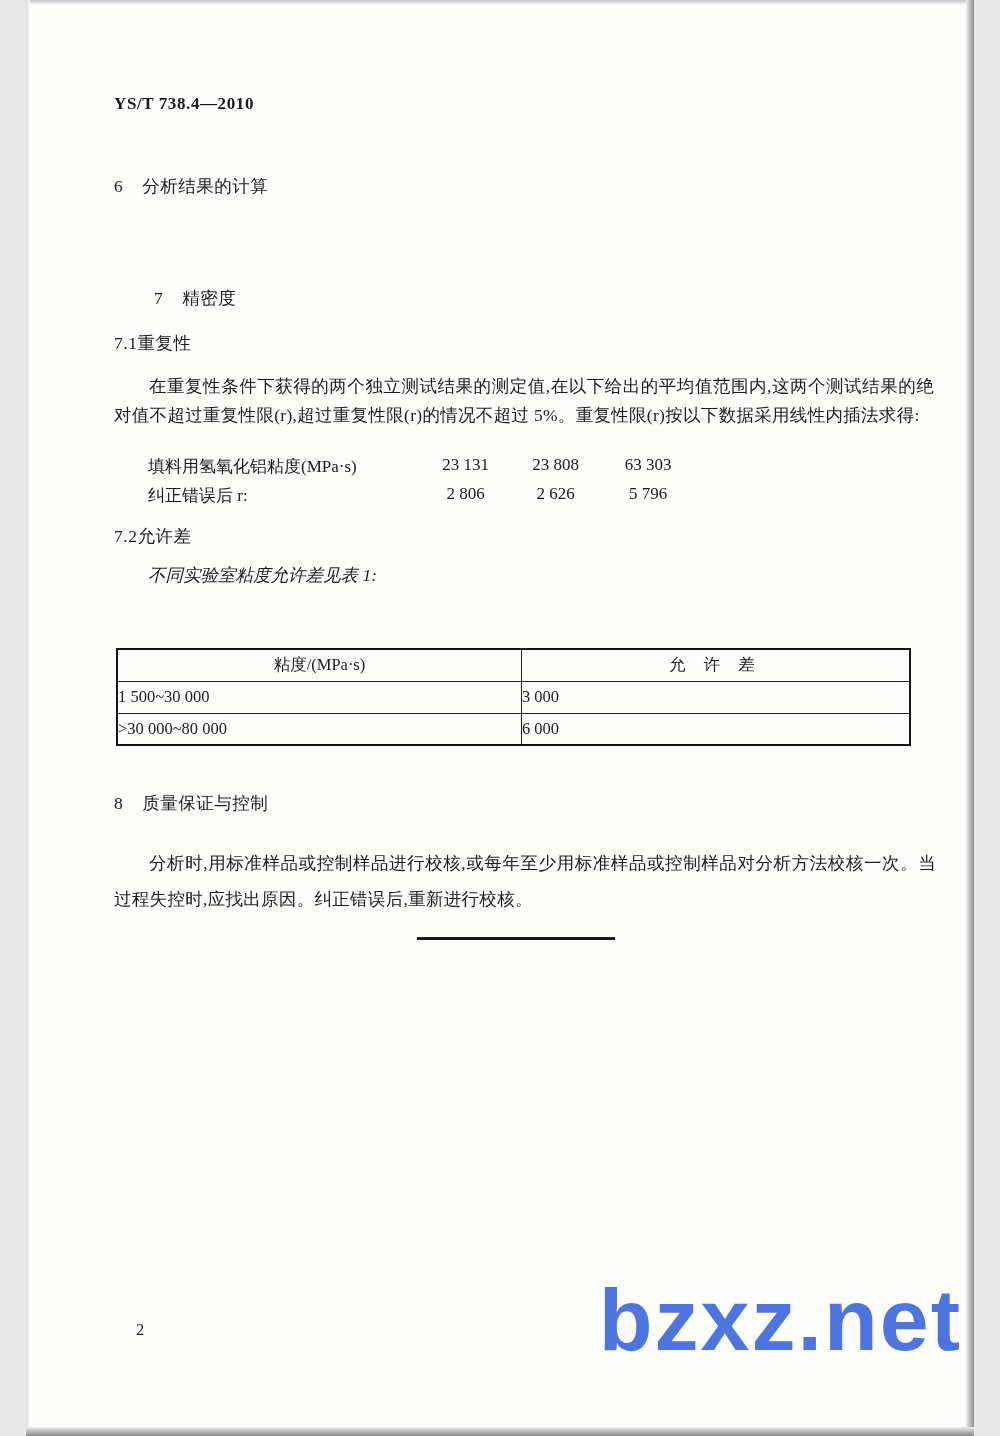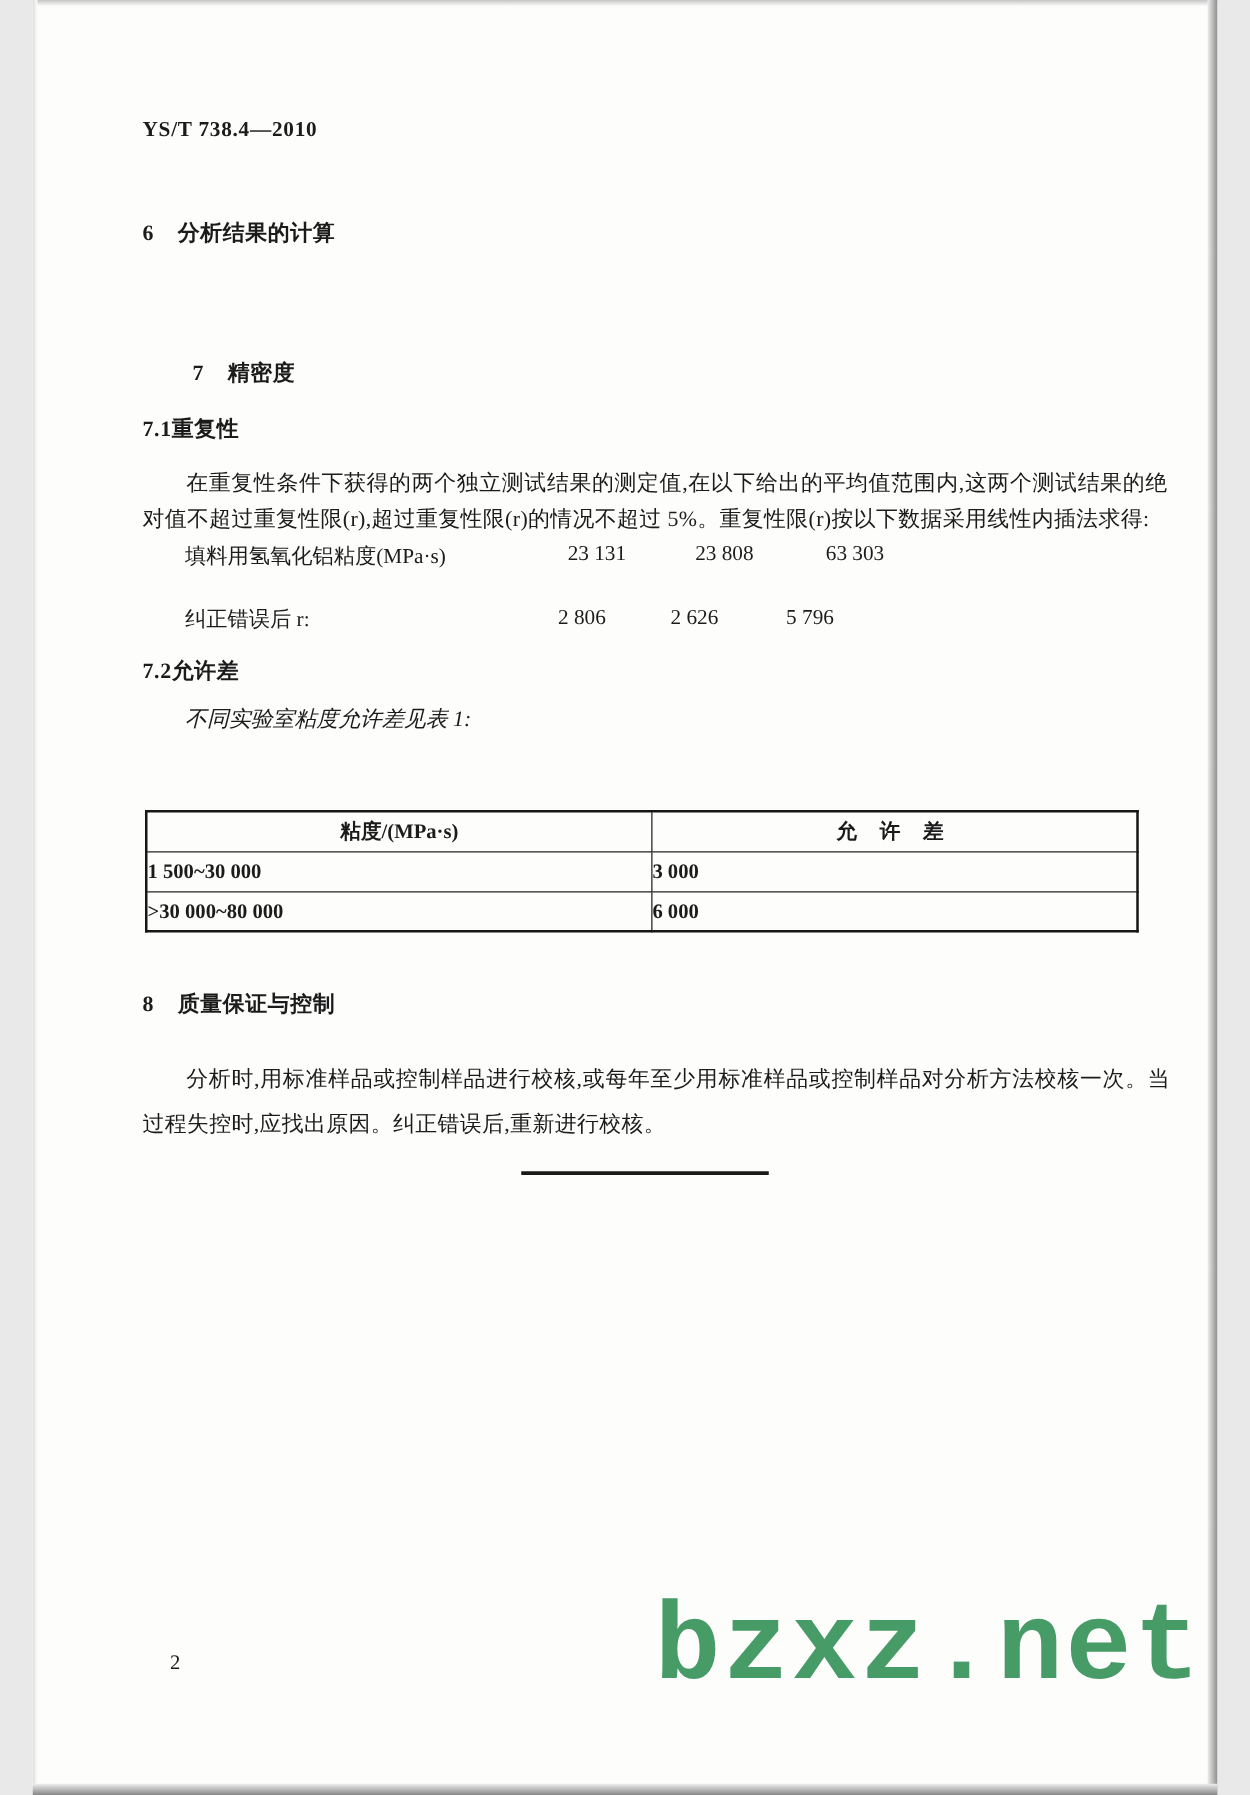--- a/index.html
+++ b/index.html
@@ -16,62 +16,62 @@
                  background:linear-gradient(to right,#efefef,#8d8d8d); }
   .edge-bottom { position:absolute; bottom:0; left:0; width:100%; height:9px;
                  background:linear-gradient(to bottom,#eeeeee,#868686); }
   .edge-left   { position:absolute; top:0; left:0; width:4px; height:100%;
                  background:linear-gradient(to right,#dcdcdc,#fdfdfc); }
 
   .abs { position:absolute; }
 
   .std-no { top:94px; left:88px; font-size:17px; font-weight:600; letter-spacing:0.6px; }
 
-  .heading { font-size:17.5px; font-weight:700; letter-spacing:0.5px; }
+  .heading { font-size:17.5px; font-weight:400; letter-spacing:0.5px; }
   .heading .h-num { display:inline-block; margin-right:19px; }
   .heading-sub .h-num { margin-right:0; }
 
   .h-s6  { top:174px; left:88px; }
   .b-s6  { top:231px; left:122px; font-size:17.5px; }
   .h-s7  { top:286px; left:88px;margin-left:40px; }
   .h-s71 { top:331px; left:88px; }
 
   .para { font-size:17.5px; letter-spacing:0.3px; text-align:justify; }
   .p-s71 { top:372px; left:88px; width:820px; line-height:29px; text-indent:35px; }
 
   .data-row { left:122px; display:grid; grid-template-columns:275px 85px 95px 90px;
               font-size:17px; white-space:nowrap; }
   .data-row .val { text-align:center; }
-  .dr-1 { top:433px;gap:12px; }
+  .dr-1 { top:455px; }
   .dr-2 { top:484px; }
 
   .h-s72 { top:524px; left:88px; }
   .b-s72 { top:563px; left:122px; font-size:17.5px;font-style:italic; }
 
   .tbl-caption { top:608px; left:90px; width:795px; text-align:center;
                  font-size:17px; font-weight:700; letter-spacing:1px; }
 
   .t1 { top:648px; left:90px; width:795px; border-collapse:collapse;
         border:2px solid #161616; font-size:16.5px; }
   .t1 th, .t1 td { border:1px solid #222; height:32px; 
-                   font-weight:700; vertical-align:middle; }
+                   font-weight:400; vertical-align:middle; }
   .t1 .c1 { width:51%; }
   .t1 .spread { letter-spacing:7px; }
 
   .h-s8 { top:791px; left:88px; }
   .p-s8 { top:845px; left:88px; width:822px; line-height:36px; text-indent:35px; }
 
   .end-rule { top:937px; left:391px; width:198px; height:3px; background:#1a1a1a; }
 
   .page-num { top:1320px; left:110px; font-size:16.5px; }
 
   .watermark { top:1276px; right:12px;
-               font-family:Liberation Mono, monospace;
+               font-family:Liberation Sans, sans-serif;
                font-weight:700; font-size:88px; letter-spacing:2px;
-               color:#15803d; opacity:0.78; line-height:1; }
+               color:#1d4ed8; opacity:0.78; line-height:1; }
 </style>
 </head>
 <body>
 
 <div class="page">
 
   <div class="edge-top abs"></div>
   <div class="edge-left abs"></div>
   <div class="edge-right abs"></div>
   <div class="edge-bottom abs"></div>

